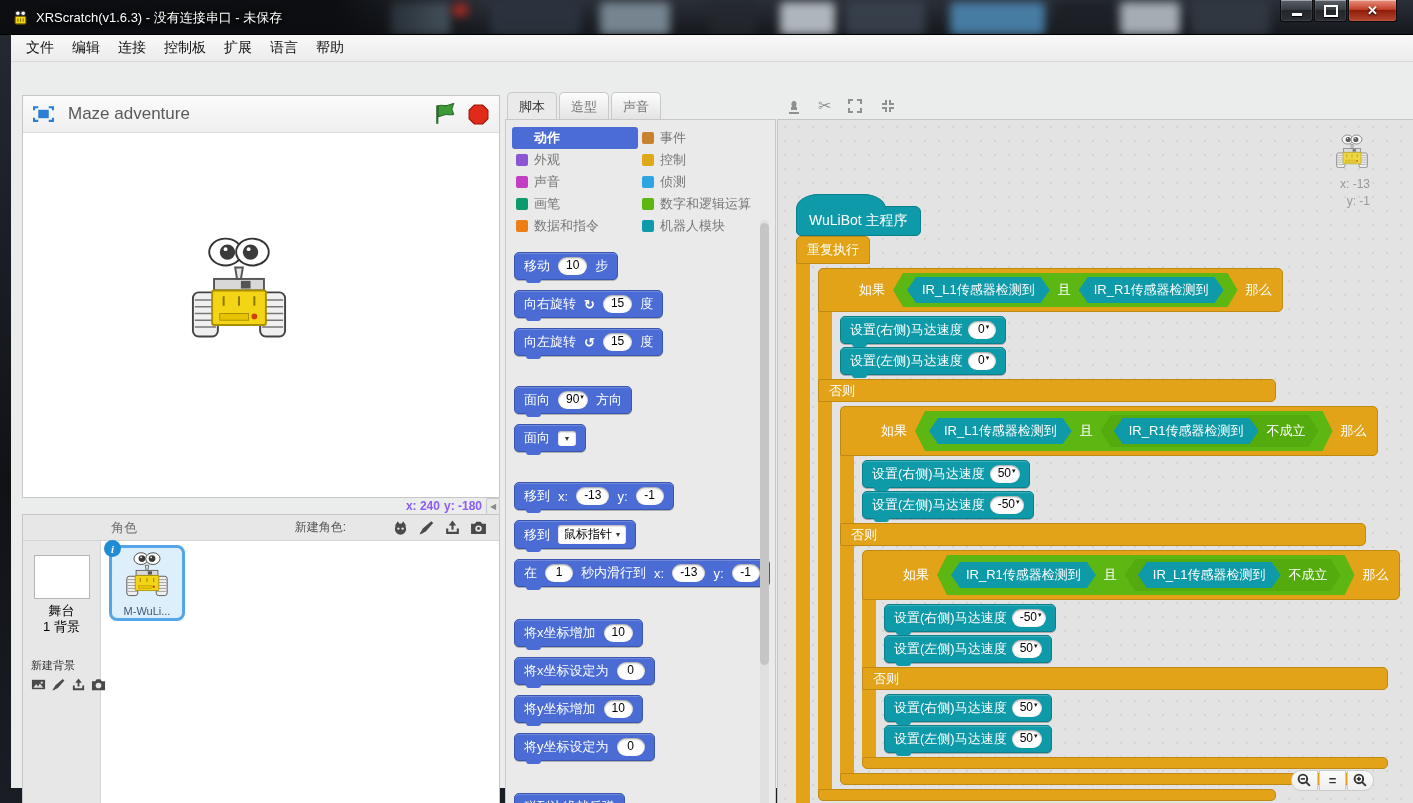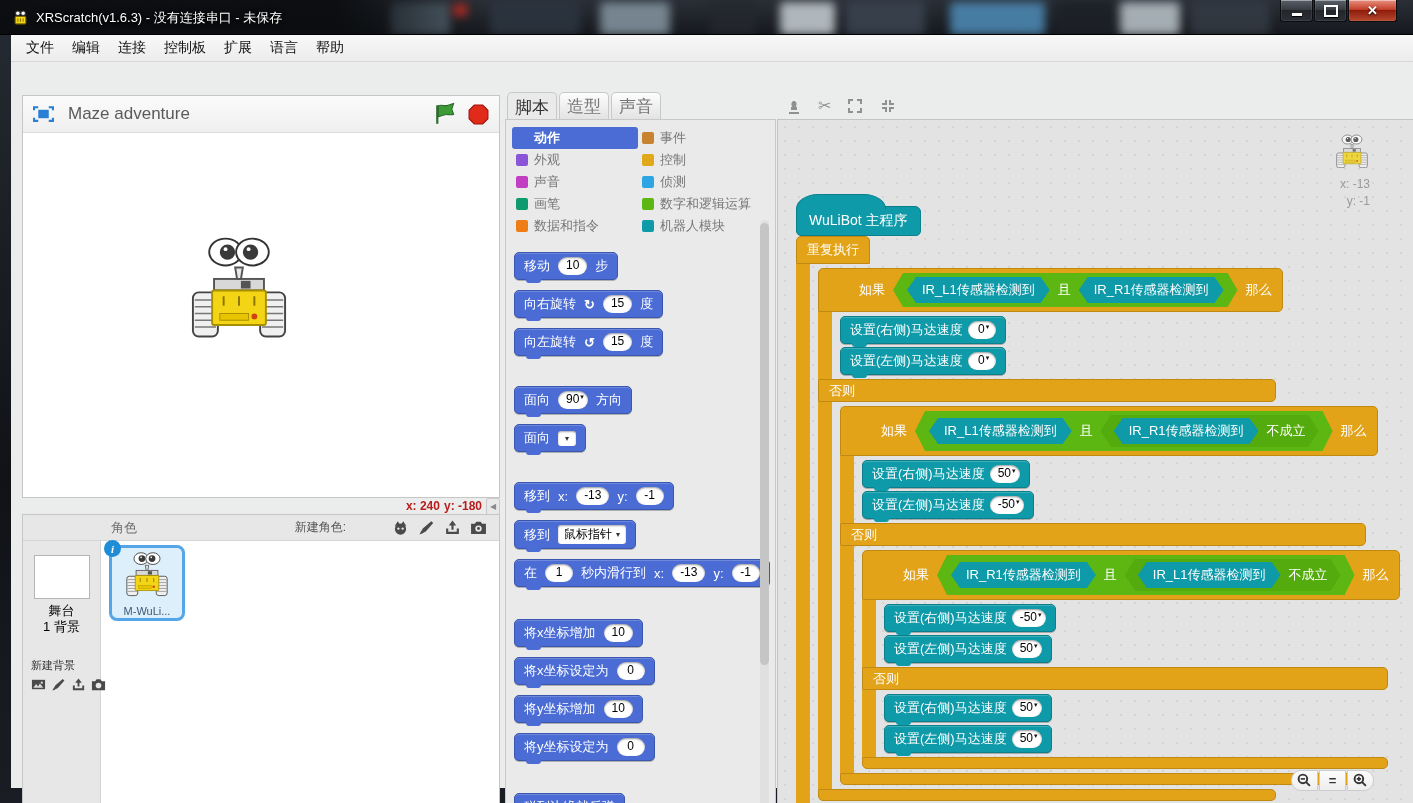--- a/index.html
+++ b/index.html
@@ -26,21 +26,21 @@
   .menu-item{font-size:14px;color:#111;padding:3px 9px;cursor:pointer;}
   .work{position:absolute;left:0;top:27px;width:1404px;height:726px;background:#ebecec;}
 
   
   .stage-wrap{position:absolute;left:11px;top:33px;width:478px;height:403px;background:#fff;border:1px solid #c6c6c6;box-sizing:border-box;}
   .stage-header{position:absolute;left:0;top:0;width:100%;height:37px;background:linear-gradient(#fbfbfb,#efefef);border-bottom:1px solid #dcdcdc;display:flex;align-items:center;box-sizing:border-box;padding:0 10px;}
   .stage-title{font-size:17px;color:#5a5a5a;margin-left:14px;flex:1;}
   .stage-canvas{position:absolute;left:0;top:37px;width:100%;height:364px;background:#fff;}
   .stage-sprite{position:absolute;left:168px;top:103px;width:96px;height:107px;cursor:pointer;}
   .xy-bar{position:absolute;left:11px;top:436px;width:478px;height:16px;display:flex;align-items:center;justify-content:flex-end;}
-  .xy-text{font-size:12px;color:#b91c1c;font-weight:bold;margin-right:4px;}
+  .xy-text{font-size:12px;color:#8b5cf6;font-weight:bold;margin-right:4px;}
   .collapse-btn{width:12px;height:15px;background:#e9e9e9;border:1px solid #c9c9c9;border-radius:2px;font-size:8px;color:#8a8a8a;display:flex;align-items:center;justify-content:center;cursor:pointer;}
 
   
   .sprites-panel{position:absolute;left:11px;top:452px;width:478px;height:298px;background:#fff;border:1px solid #c6c6c6;box-sizing:border-box;}
   .sp-header{position:absolute;left:0;top:0;width:100%;height:26px;background:#e7e7e7;border-bottom:1px solid #d5d5d5;box-sizing:border-box;display:flex;align-items:center;gap:38px;}
   .sp-title{font-size:13px;color:#6e6e6e;margin-left:88px;flex:1;}
   .newsprite-label{font-size:12px;color:#555;margin-right:8px;}
   .icon-row{display:flex;align-items:center;gap:9px;margin-right:12px;}
   .mini-icon{cursor:pointer;display:flex;}
   .sp-leftcol{position:absolute;left:0;top:26px;width:78px;height:271px;background:#e7e7e7;border-right:1px solid #d5d5d5;box-sizing:border-box;text-align:center;}
@@ -48,21 +48,21 @@
   .leftcol-label{font-size:13px;color:#000000;line-height:1.25;}
   .new-backdrop{font-size:11px;color:#333;text-align:left;margin:22px 0 4px 8px;}
   .backdrop-icons{display:flex;gap:5px;margin-left:8px;}
   .sprite-card{position:absolute;left:86px;top:30px;width:70px;height:70px;background:#ddeffb;border:3px solid #55a6e8;border-radius:8px;cursor:pointer;}
   .sprite-card svg{position:absolute;left:14px;top:3px;}
   .sprite-name{position:absolute;left:0;bottom:1px;width:100%;text-align:center;font-size:11px;color:#3d5a74;}
   .info-badge{position:absolute;left:-8px;top:-8px;width:17px;height:17px;border-radius:50%;background:#1f8dd6;color:#fff;font-size:11px;font-style:italic;font-family:"Liberation Serif",serif;font-weight:bold;display:flex;align-items:center;justify-content:center;cursor:pointer;}
 
   
   .tabs{position:absolute;left:496px;top:30px;display:flex;gap:2px;}
-  .tab{width:48px;height:27px;border:1px solid #c8c8c8;border-bottom:none;border-radius:5px 5px 0 0;background:linear-gradient(#fdfdfd,#e2e2e2);font-size:17px;color:#777;display:flex;align-items:center;justify-content:center;cursor:pointer;}
+  .tab{width:48px;height:27px;border:1px solid #c8c8c8;border-bottom:none;border-radius:5px 5px 0 0;background:linear-gradient(#fdfdfd,#e2e2e2);font-size:13px;color:#777;display:flex;align-items:center;justify-content:center;cursor:pointer;}
   .tab.active{background:#eaeaea;color:#333;height:28px;}
   .palette{position:absolute;left:494px;top:57px;width:271px;height:693px;background:#eaeaea;border:1px solid #c8c8c8;box-sizing:border-box;}
   .cats{position:absolute;left:6px;top:7px;width:256px;display:grid;grid-template-columns:126px 130px;grid-auto-flow:column;grid-template-rows:repeat(5,22px);}
   .cat{display:flex;align-items:center;gap:6px;font-size:13px;color:#777;padding:0 4px;border-radius:3px;cursor:pointer;}
   .cat .sw{width:12px;height:12px;border-radius:2px;flex:none;}
   .cat.selected{color:#fff;font-weight:bold;}
   .blocks-list{position:absolute;left:8px;top:132px;display:flex;flex-direction:column;align-items:flex-start;}
   .gap10{height:10px;}.gap30{height:30px;}.gap32{height:32px;}
   .pal-scroll{position:absolute;right:6px;top:100px;width:9px;height:588px;background:#e0e0e0;border-radius:5px;}
   .pal-thumb{position:absolute;left:0;top:3px;width:9px;height:442px;background:#c5c5c5;border-radius:5px;cursor:grab;}

